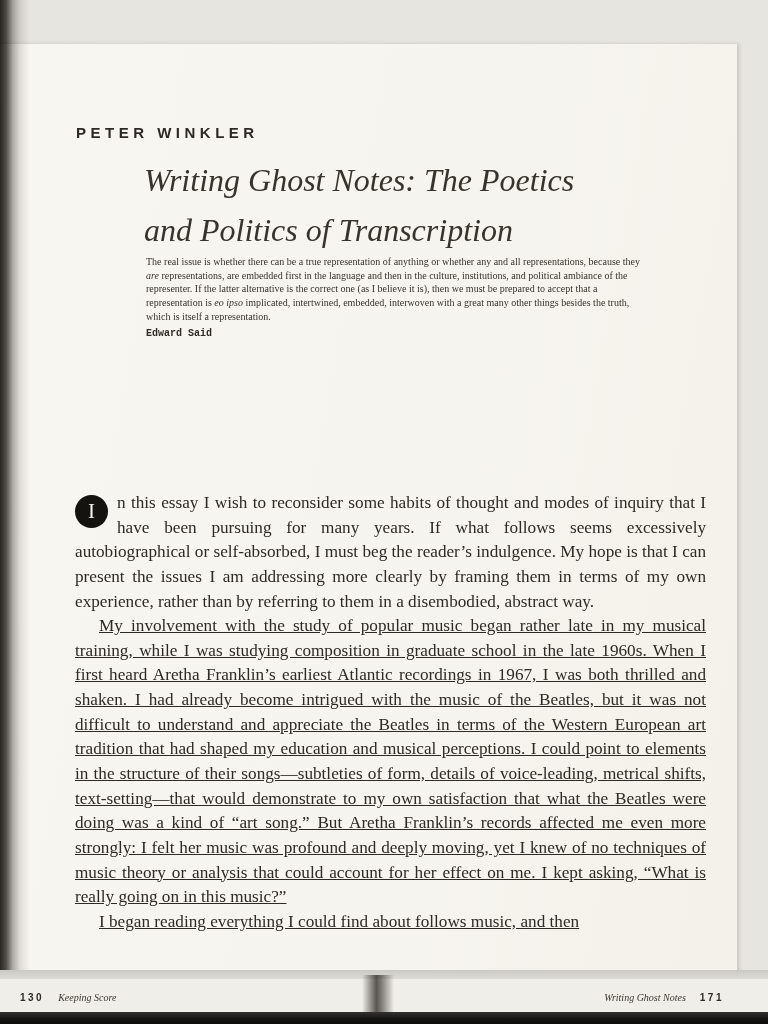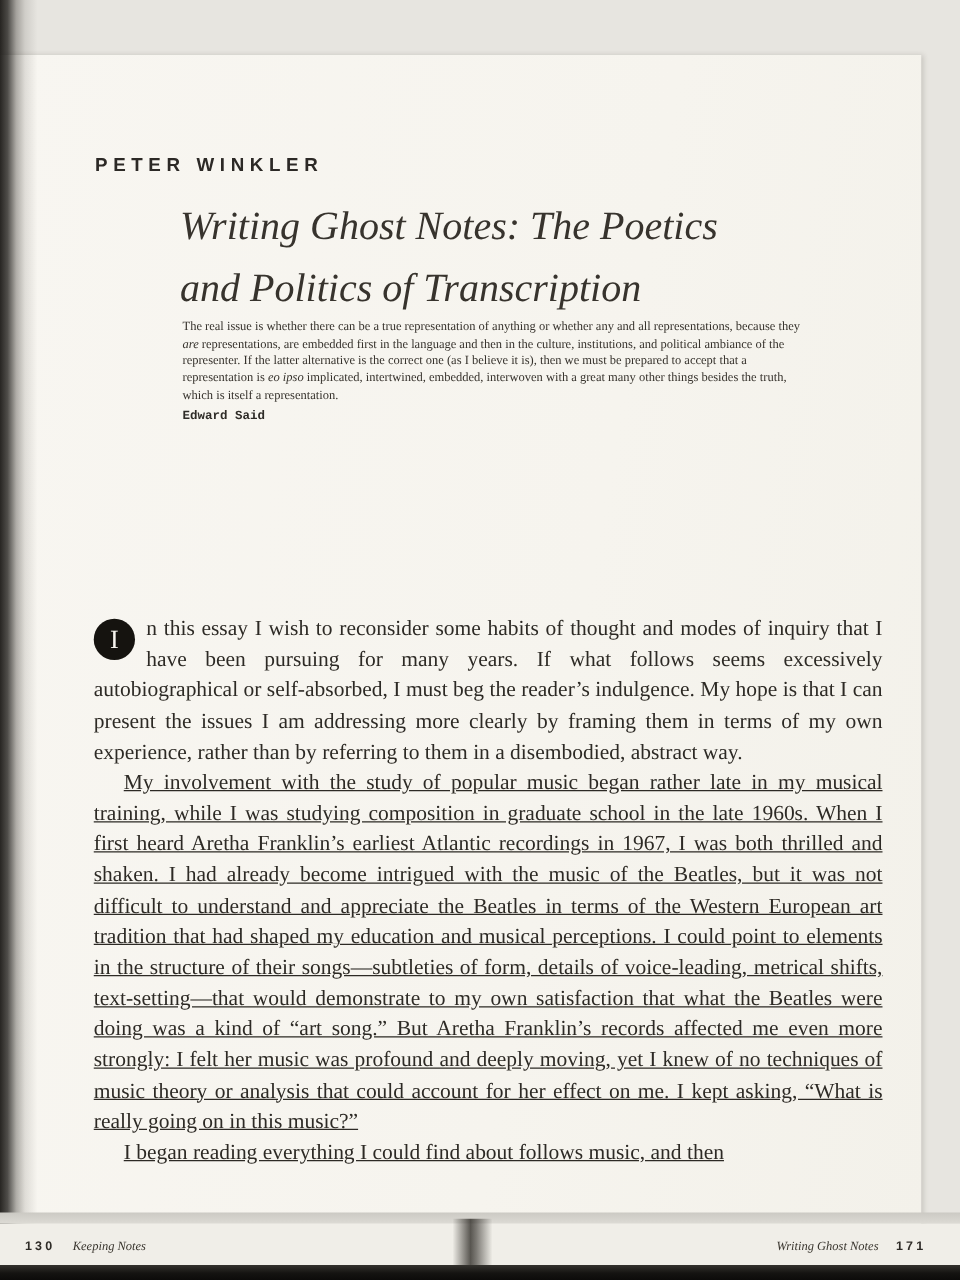--- a/index.html
+++ b/index.html
@@ -75,21 +75,21 @@
   }
   
   .lower-strip{
     position:absolute;left:0;top:979px;width:768px;height:33px;
     background:#f0eee8;
   }
   .footer-left{
     position:absolute;left:20px;bottom:7px;white-space:nowrap;
   }
   .footer-right{
-    position:absolute;right:27px;bottom:7px;white-space:nowrap;
+    position:absolute;right:44px;bottom:7px;white-space:nowrap;
   }
   .fnum{
     font-family:"Liberation Sans",sans-serif;font-weight:700;
     font-size:10px;letter-spacing:2.5px;color:#2e2b27;
   }
   .ftitle{
     font-family:"Liberation Serif",serif;font-style:italic;
     font-size:10px;color:#3a362f;margin:0 10px;
   }
   
@@ -129,21 +129,21 @@
 
   </div>
 
   <div class="spine-shadow"></div>
 
   <div class="gap-strip"></div>
 
   <div class="lower-strip">
     <div class="footer-left">
       <span class="fnum">130</span>
-      <span class="ftitle">Keeping Notes</span>
+      <span class="ftitle">Keeping Score</span>
     </div>
     <div class="footer-right">
       <span class="ftitle">Writing Ghost Notes</span>
       <span class="fnum">171</span>
     </div>
     <div class="lower-spine"></div>
   </div>
 
   <div class="bottom-band"></div>
 

